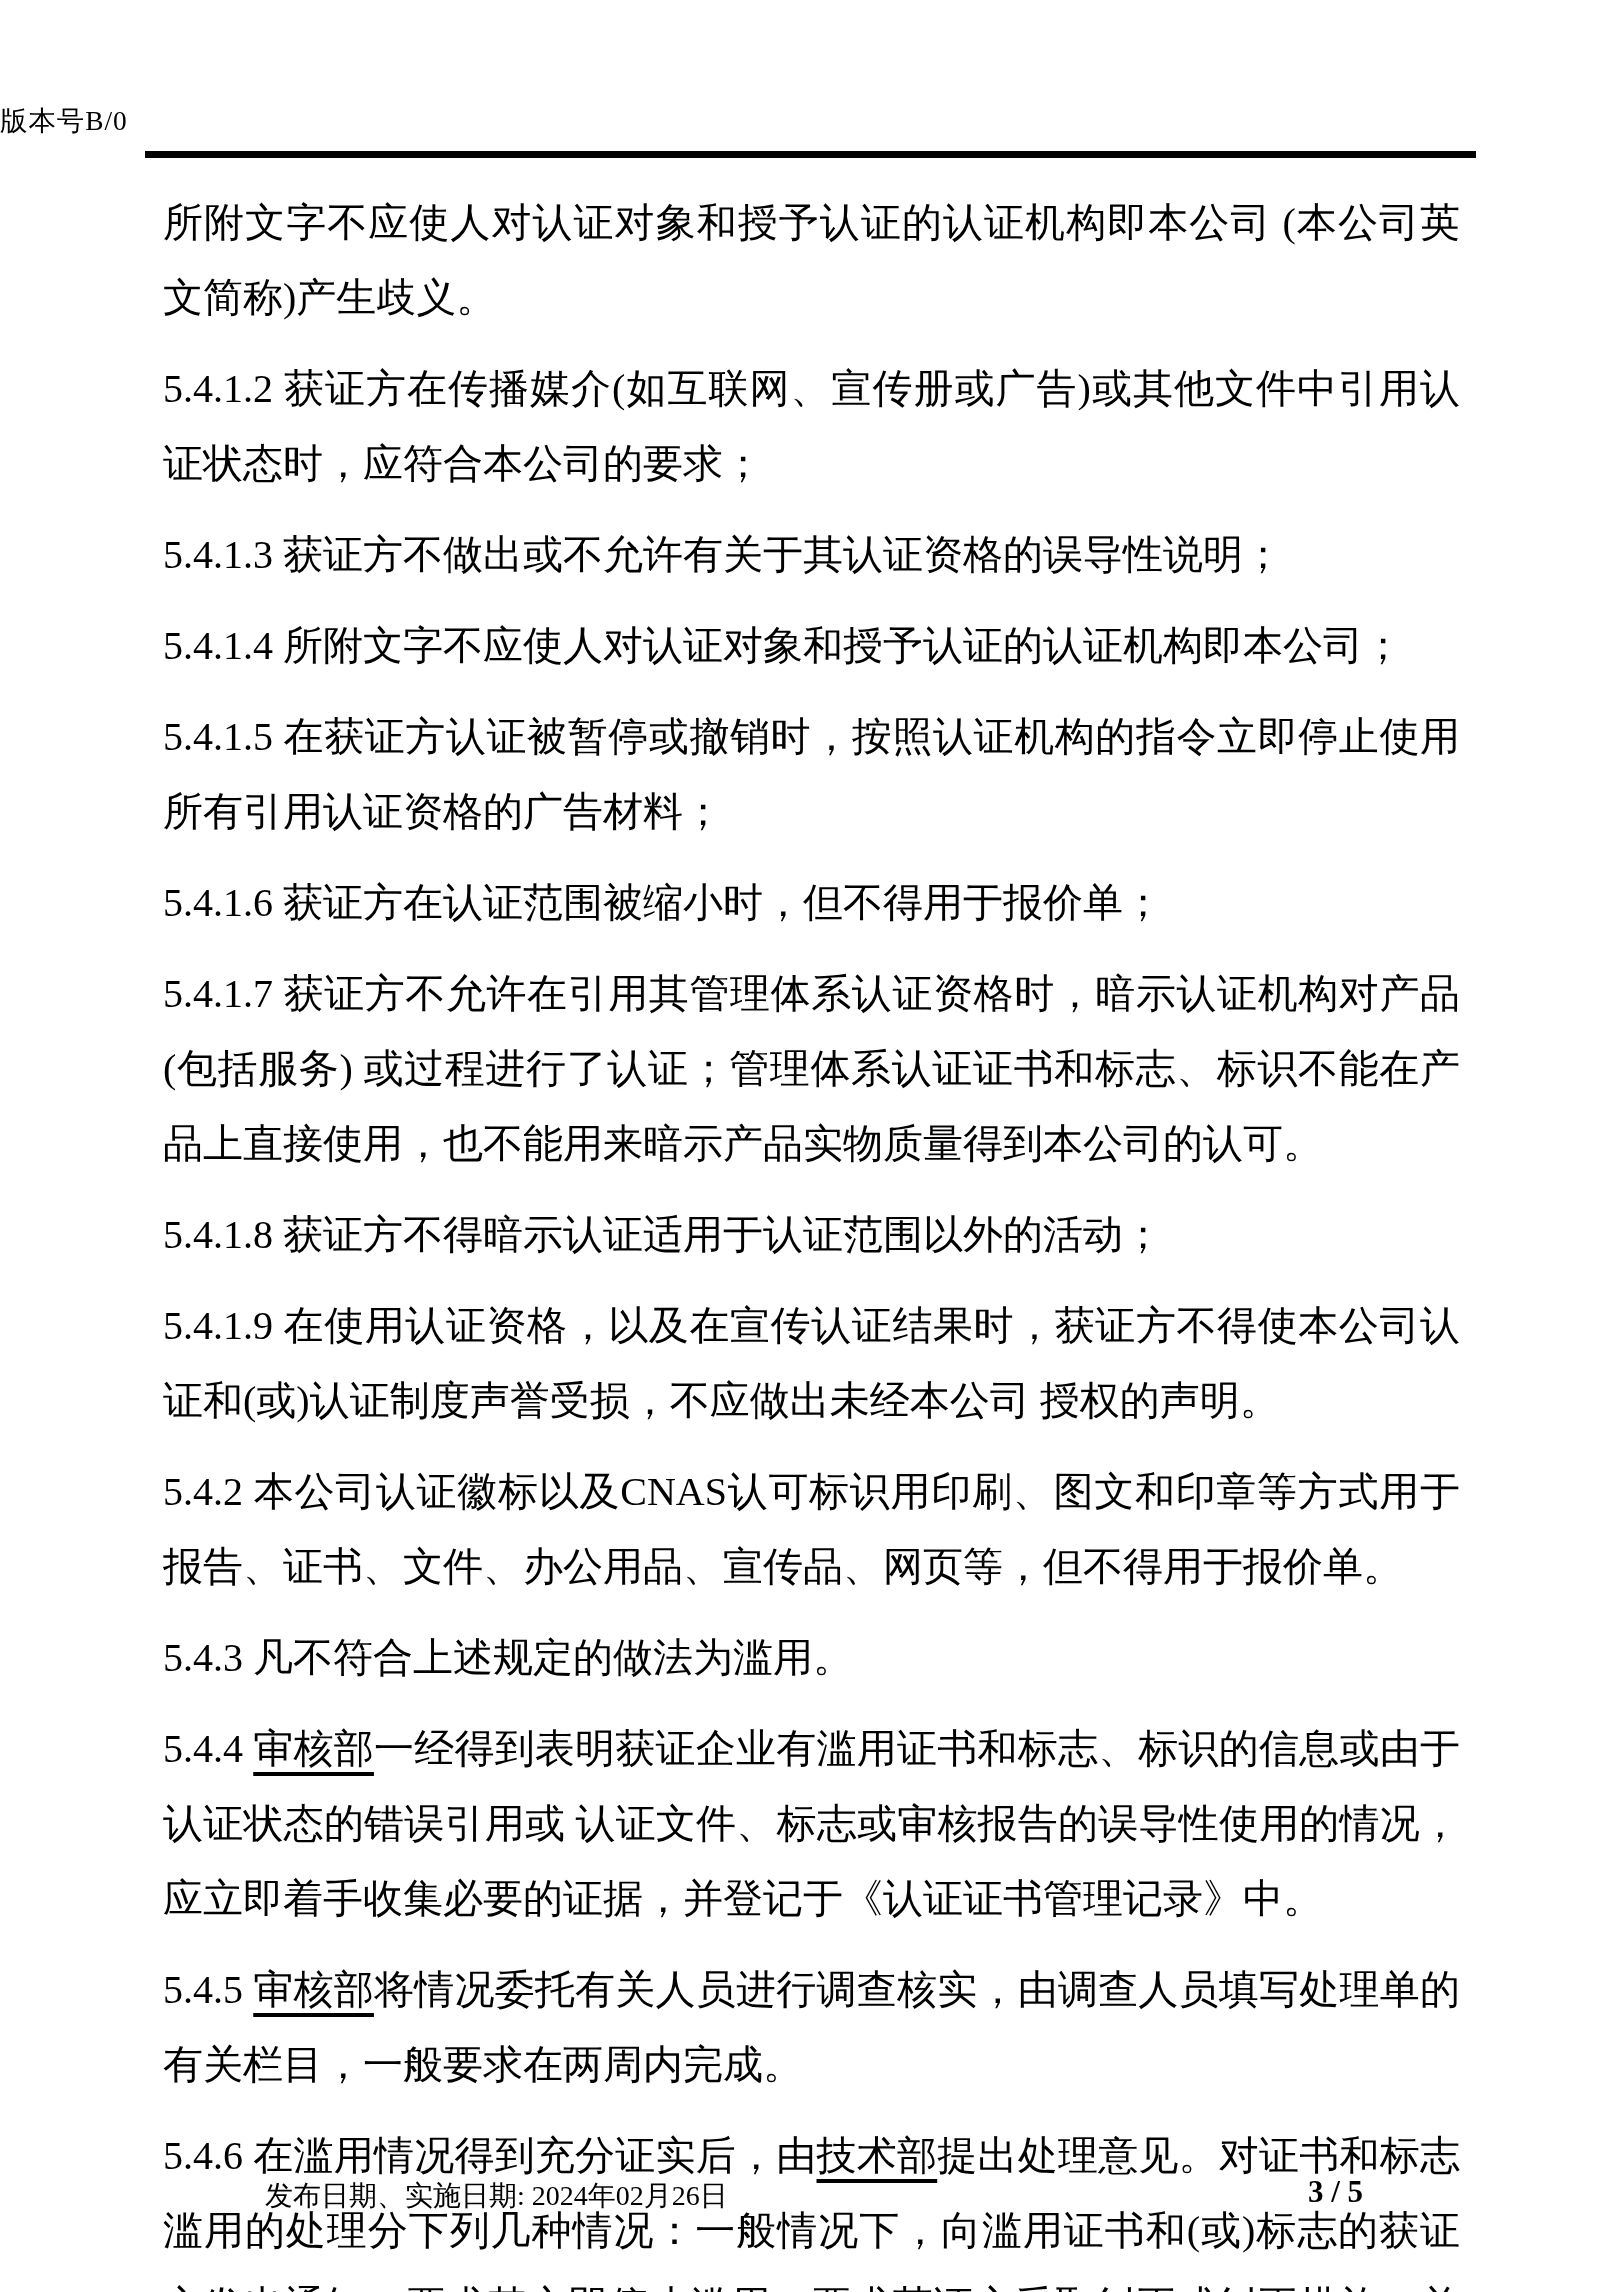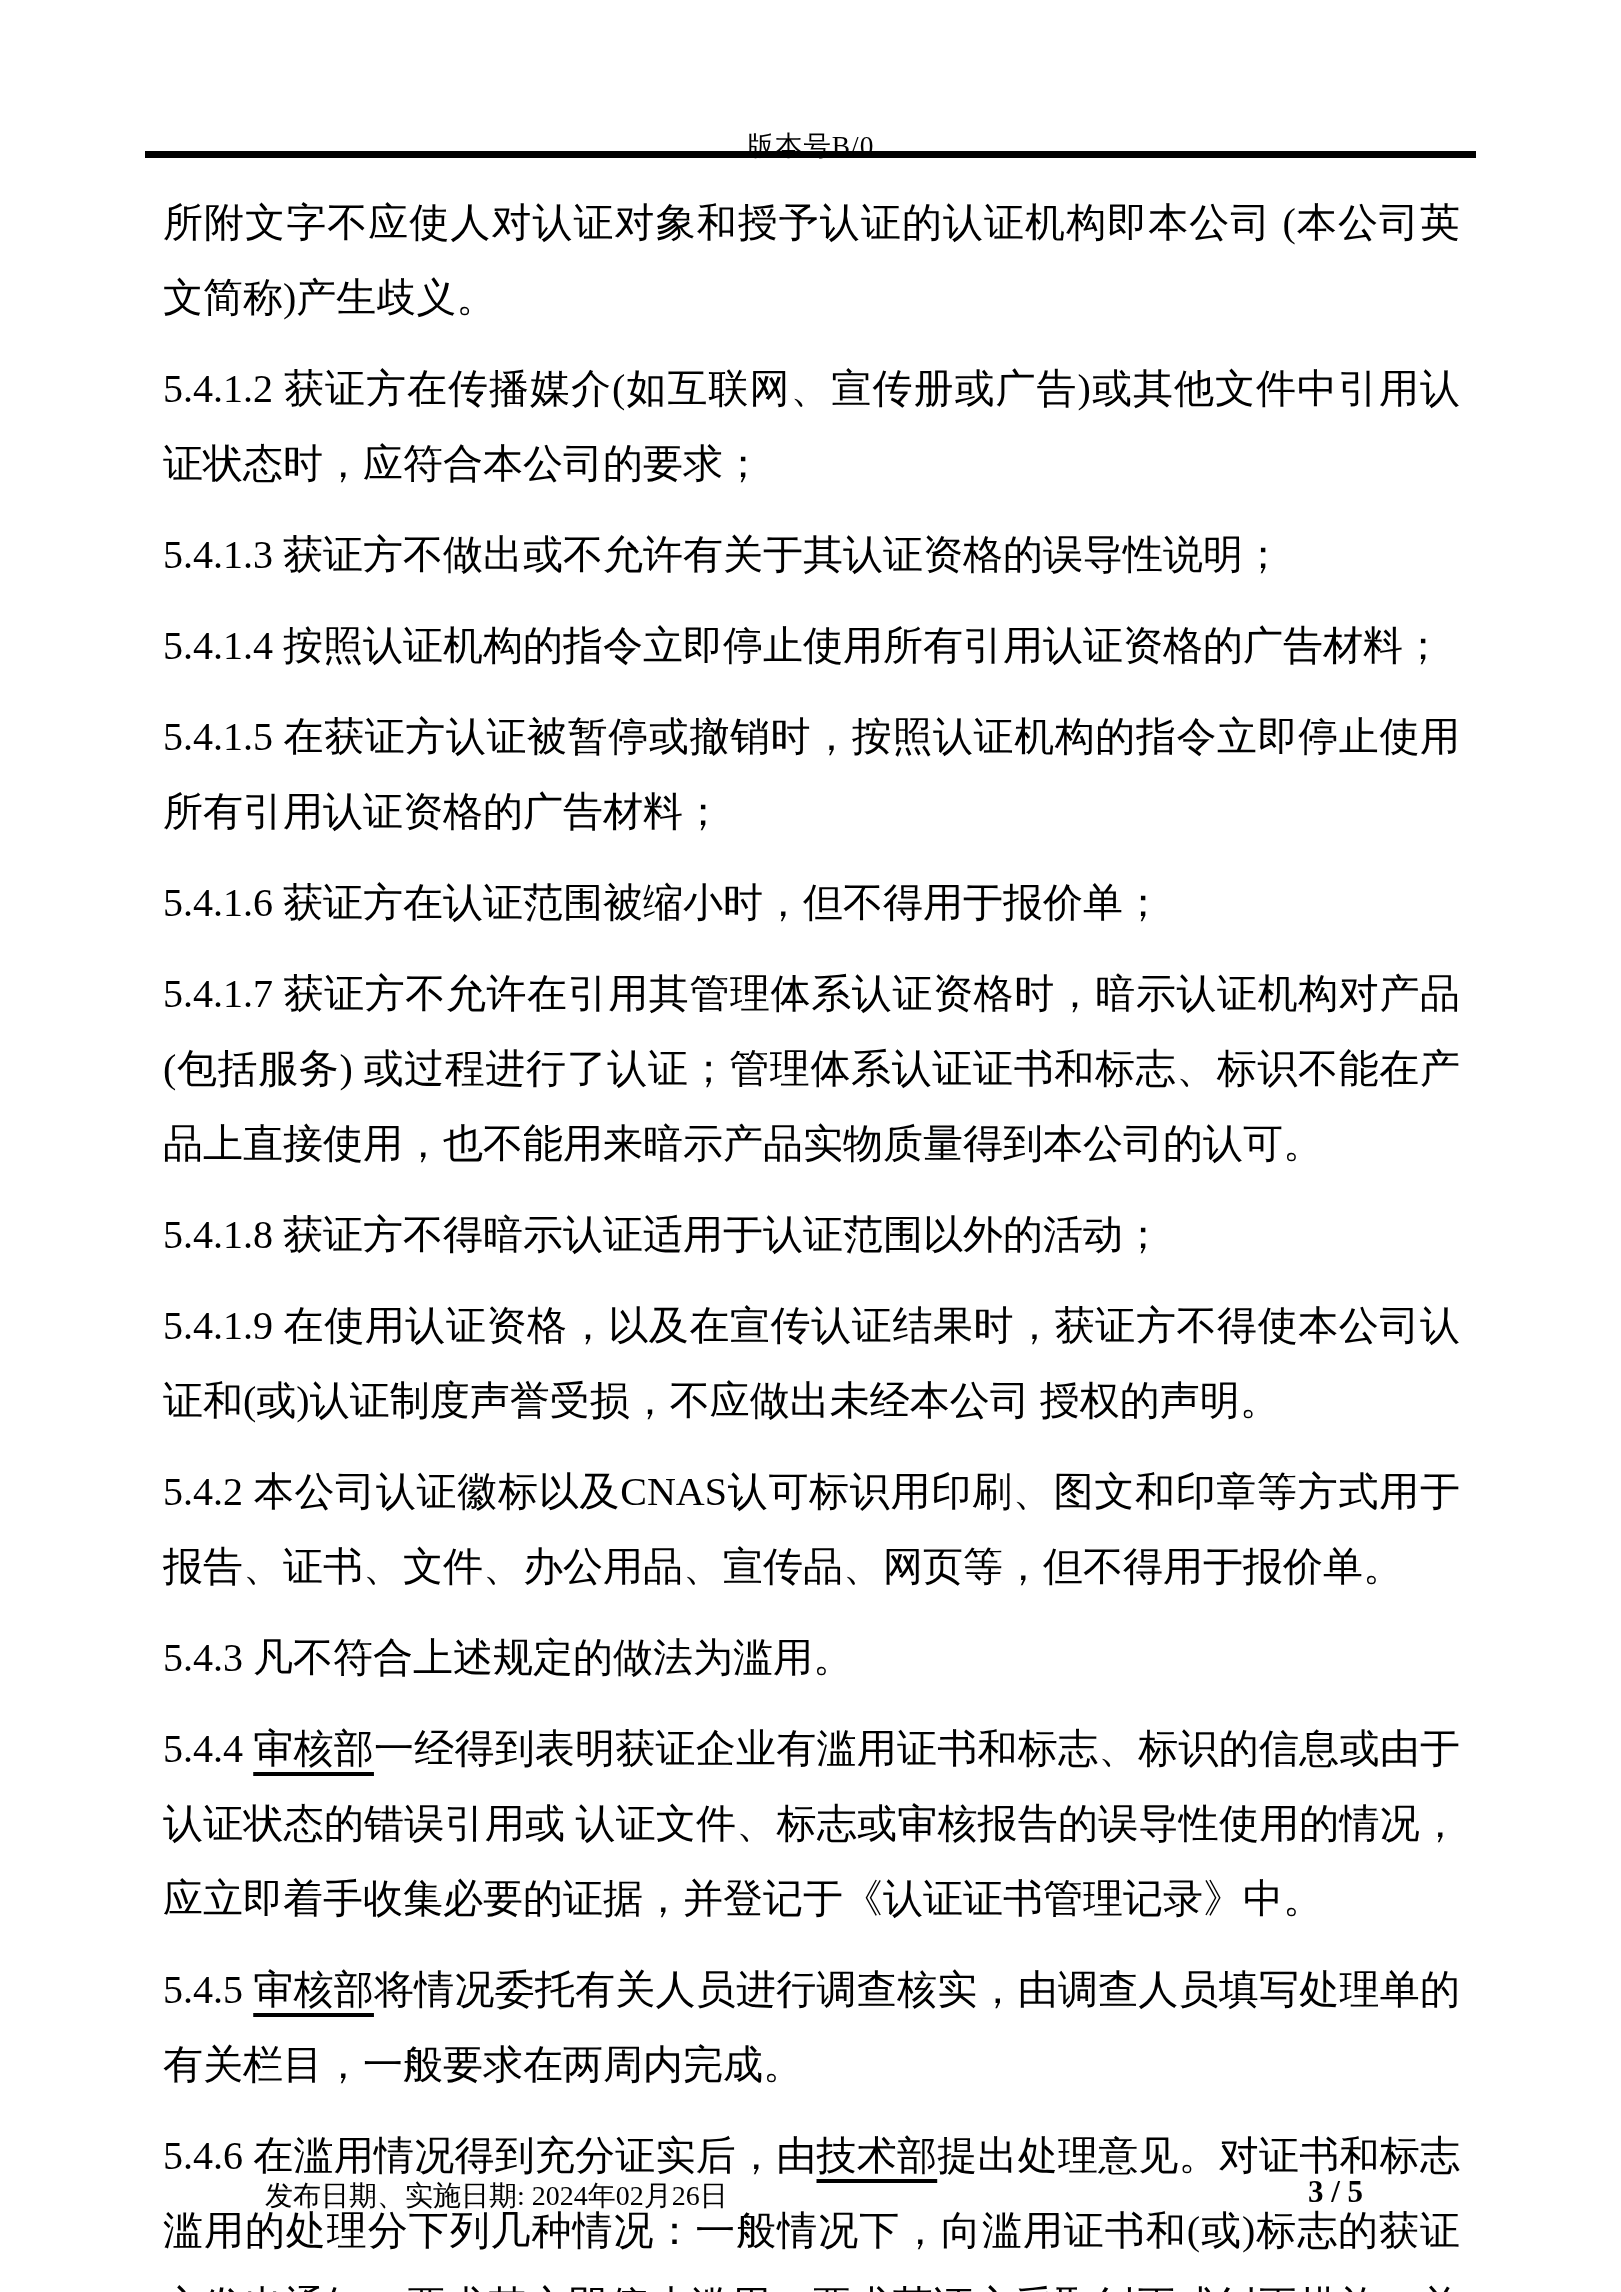--- a/index.html
+++ b/index.html
@@ -11,24 +11,23 @@
   }
   .page {
     position: relative;
     width: 1621px;
     height: 2293px;
     background: #ffffff;
     overflow: hidden;
   }
   .page-header {
     position: absolute;
-    top: 130px;
+    top: 105px;
     left: 0;
     width: 100%;
-    text-align: center;
     font-size: 27.4px;
     line-height: 33px;
     letter-spacing: 1px;
   }
   .header-rule {
     position: absolute;
     top: 151px;
     left: 145px;
     width: 1331px;
     height: 6.9px;
@@ -84,21 +83,21 @@
   <div class="page-header">
     <span>版本号B/0</span>
   </div>
 
   <div class="header-rule"></div>
 
   <div class="doc-body" id="doc-body">
       <p><span>所附文字不应使人对认证对象和授予认证的认证机构即本公司 (本公司英文简称)产生歧义。</span></p>
       <p><span>5.4.1.2 获证方在传播媒介(如互联网、宣传册或广告)或其他文件中引用认证状态时，应符合本公司的要求；</span></p>
       <p><span>5.4.1.3 获证方不做出或不允许有关于其认证资格的误导性说明；</span></p>
-      <p><span>5.4.1.4 按照认证机构的指令立即停止使用所有引用认证资格的广告材料；</span></p>
+      <p><span>5.4.1.4 所附文字不应使人对认证对象和授予认证的认证机构即本公司；</span></p>
       <p><span>5.4.1.5 在获证方认证被暂停或撤销时，按照认证机构的指令立即停止使用所有引用认证资格的广告材料；</span></p>
       <p><span>5.4.1.6 获证方在认证范围被缩小时，但不得用于报价单；</span></p>
       <p><span>5.4.1.7 获证方不允许在引用其管理体系认证资格时，暗示认证机构对产品(包括服务) 或过程进行了认证；管理体系认证证书和标志、标识不能在产品上直接使用，也不能用来暗示产品实物质量得到本公司的认可。</span></p>
       <p><span>5.4.1.8 获证方不得暗示认证适用于认证范围以外的活动；</span></p>
       <p><span>5.4.1.9 在使用认证资格，以及在宣传认证结果时，获证方不得使本公司认证和(或)认证制度声誉受损，不应做出未经本公司 授权的声明。</span></p>
       <p><span>5.4.2 本公司认证徽标以及CNAS认可标识用印刷、图文和印章等方式用于报告、证书、文件、办公用品、宣传品、网页等，但不得用于报价单。</span></p>
       <p><span>5.4.3 凡不符合上述规定的做法为滥用。</span></p>
       <p><span>5.4.4 </span><span class="u">审核部</span><span>一经得到表明获证企业有滥用证书和标志、标识的信息或由于认证状态的错误引用或 认证文件、标志或审核报告的误导性使用的情况，应立即着手收集必要的证据，并登记于《认证证书管理记录》中。</span></p>
       <p><span>5.4.5 </span><span class="u">审核部</span><span>将情况委托有关人员进行调查核实，由调查人员填写处理单的有关栏目，一般要求在两周内完成。</span></p>
       <p><span>5.4.6 在滥用情况得到充分证实后，由</span><span class="u">技术部</span><span>提出处理意见。对证书和标志滥用的处理分下列几种情况：一般情况下，向滥用证书和(或)标志的获证方发出通知，要求其立即停止滥用，要求获证方采取纠正或纠正措施，并限期在规定的场合做出更正声明。对在产品上大量直接使用本公司管理体系认证证书和</span></p>

